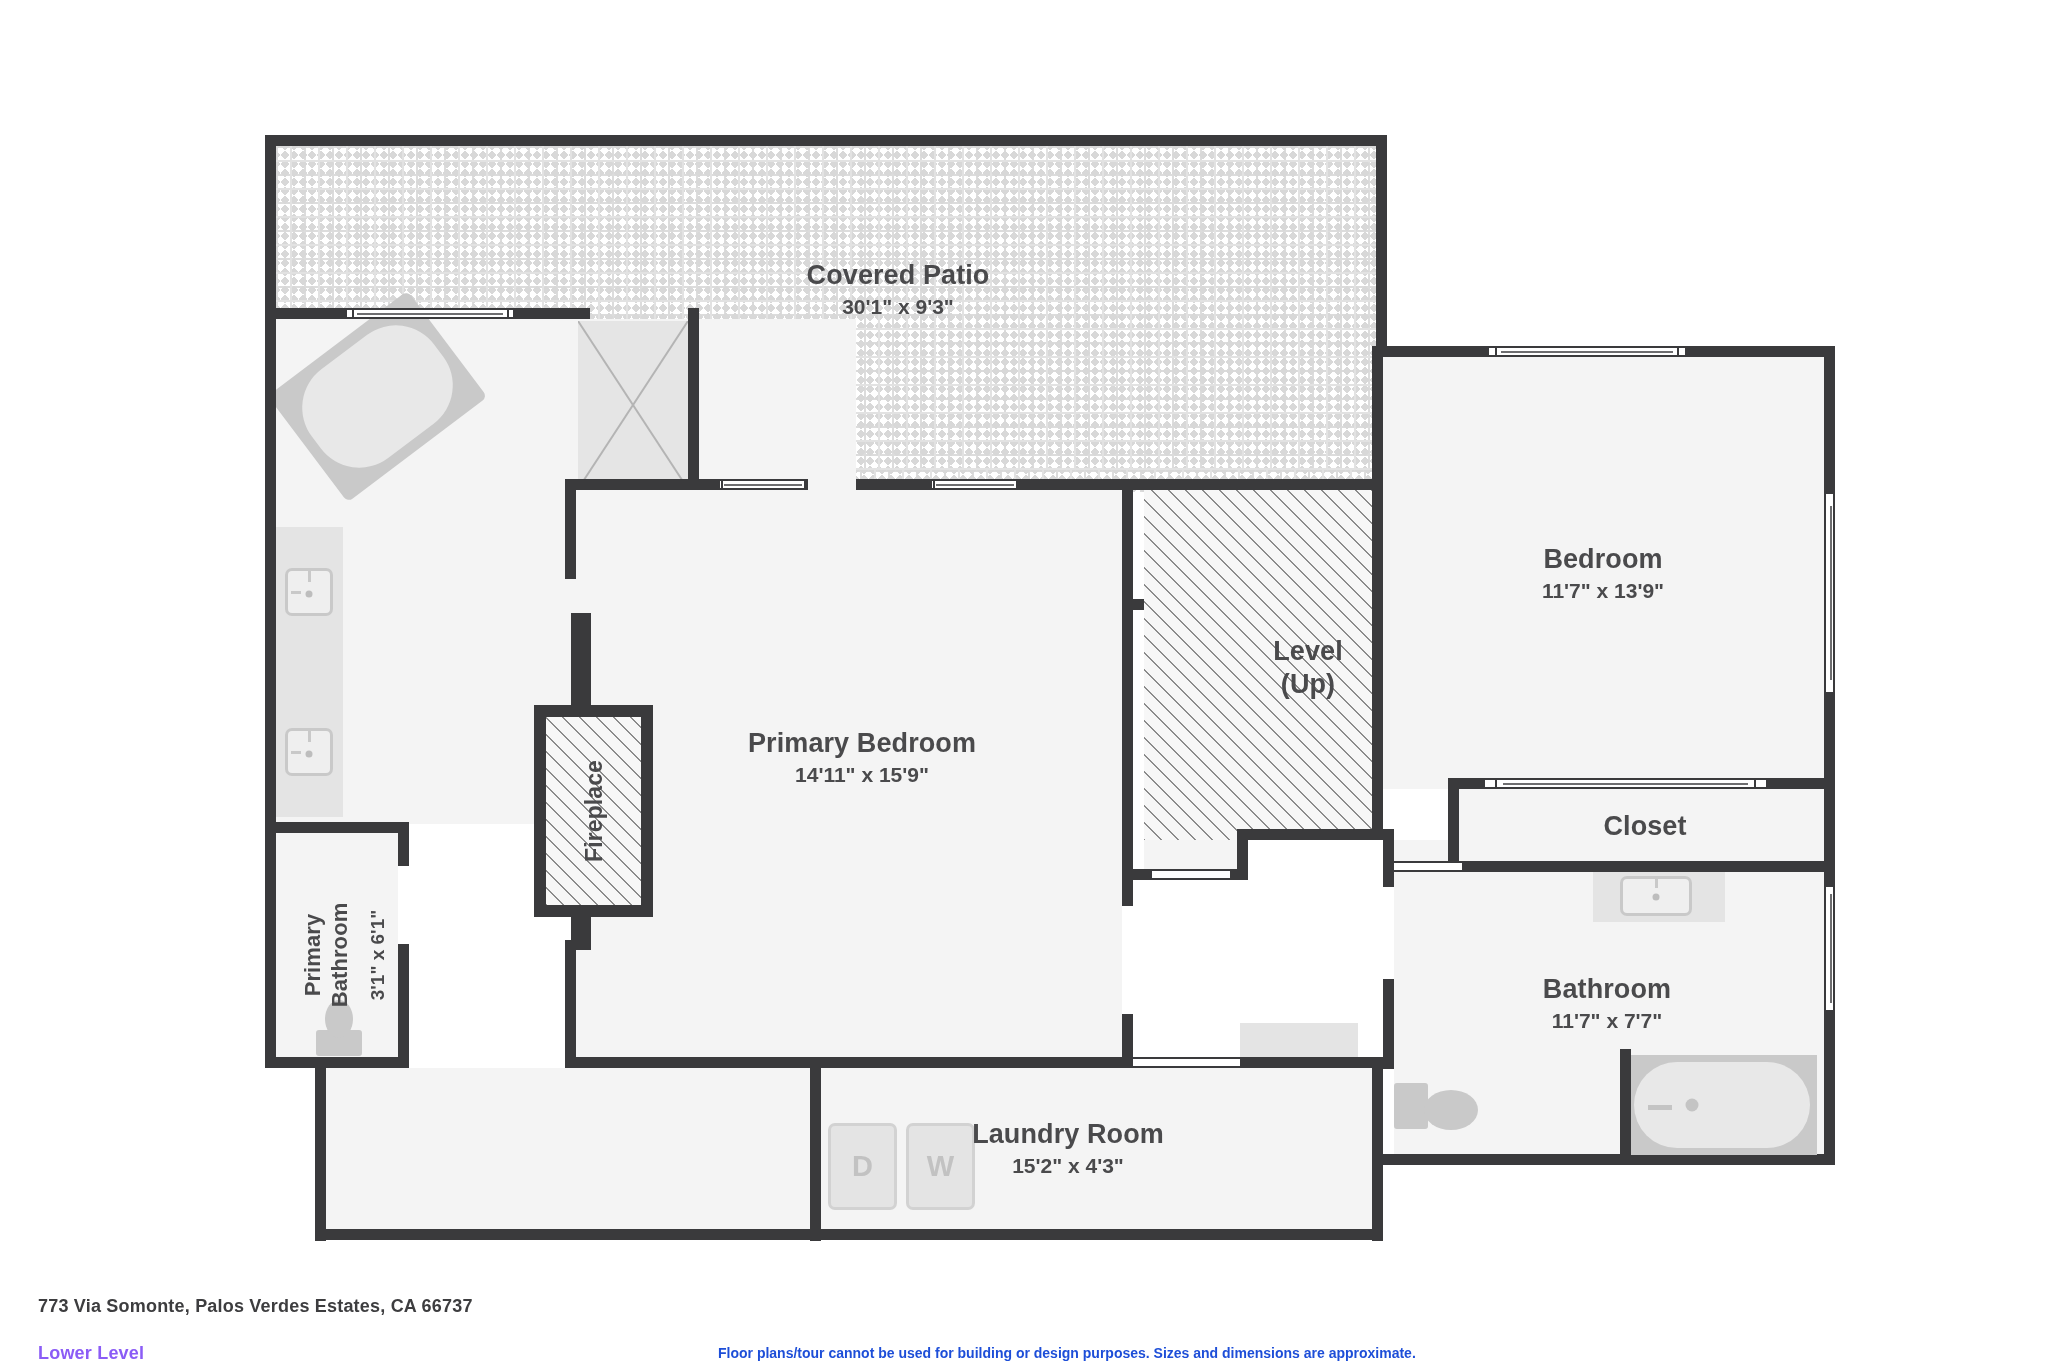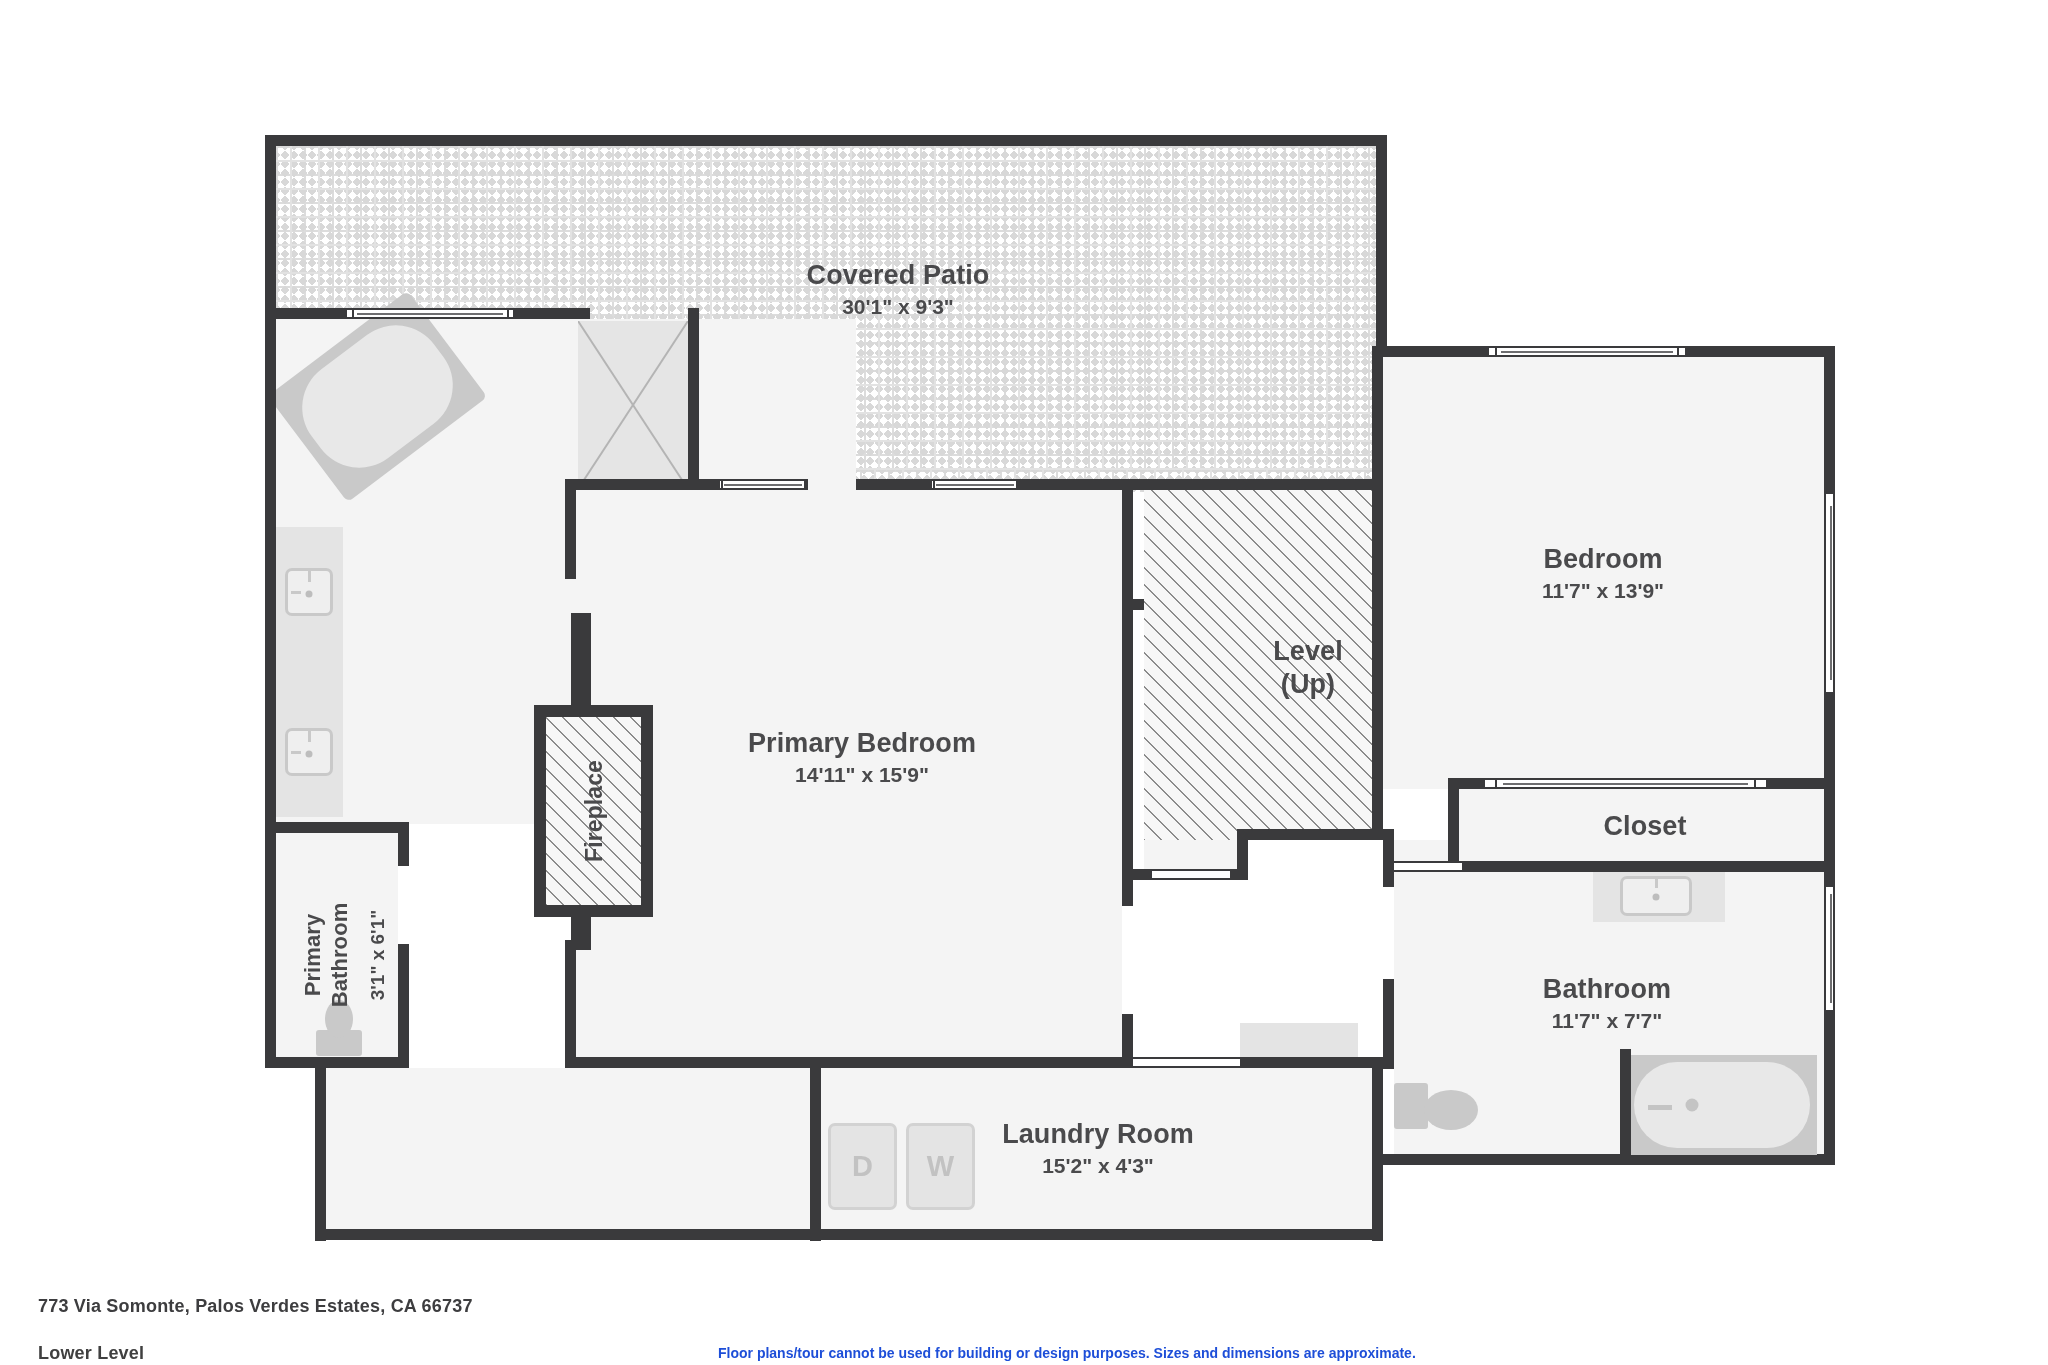--- a/index.html
+++ b/index.html
@@ -217,21 +217,21 @@
   
   .footer-addr {
     position: absolute;
     left: 38px; top: 1296px;
     font-size: 18px; font-weight: 700; color: #3d3d3f;
     letter-spacing: .2px;
   }
   .footer-level {
     position: absolute;
     left: 38px; top: 1343px;
-    font-size: 18px; font-weight: 700; color: #404040;
+    font-size: 18px; font-weight: 700; color: #8b5cf6;
     letter-spacing: .2px;
   }
   .footer-disc {
     position: absolute;
     left: 718px; top: 1345px;
     font-size: 14px; font-weight: 700; color: #1d4ed8;
   }
 </style>
 </head>
 <body>
@@ -339,21 +339,21 @@
   <div class="wall" style="left:1372px; top:1057px; width:11px; height:184px;"></div>
   <div class="wall" style="left:1240px; top:1057px; width:143px; height:11px;"></div>
 
   <div class="appliance" style="left:828px; top:1123px; width:69px; height:87px;">
     <span>D</span>
   </div>
   <div class="appliance" style="left:906px; top:1123px; width:69px; height:87px;">
     <span>W</span>
   </div>
 
-  <div class="label ctr" style="left:1098px; top:1148px;text-align:center;">
+  <div class="label ctr" style="left:1068px; top:1148px;text-align:center;">
     <span class="name">Laundry Room</span>
     <span class="dim">15'2" x 4'3"</span>
   </div>
 
   <div class="fill" style="left:1144px; top:610px; width:93px; height:270px;"></div>
   <div class="wall" style="left:1133px; top:599px; width:115px; height:11px;"></div>
   <div class="wall" style="left:1237px; top:599px; width:11px; height:281px;"></div>
   <div class="wall" style="left:1133px; top:869px; width:115px; height:11px;"></div>
 
   <div class="label rot" style="left:1170px; top:745px;">

